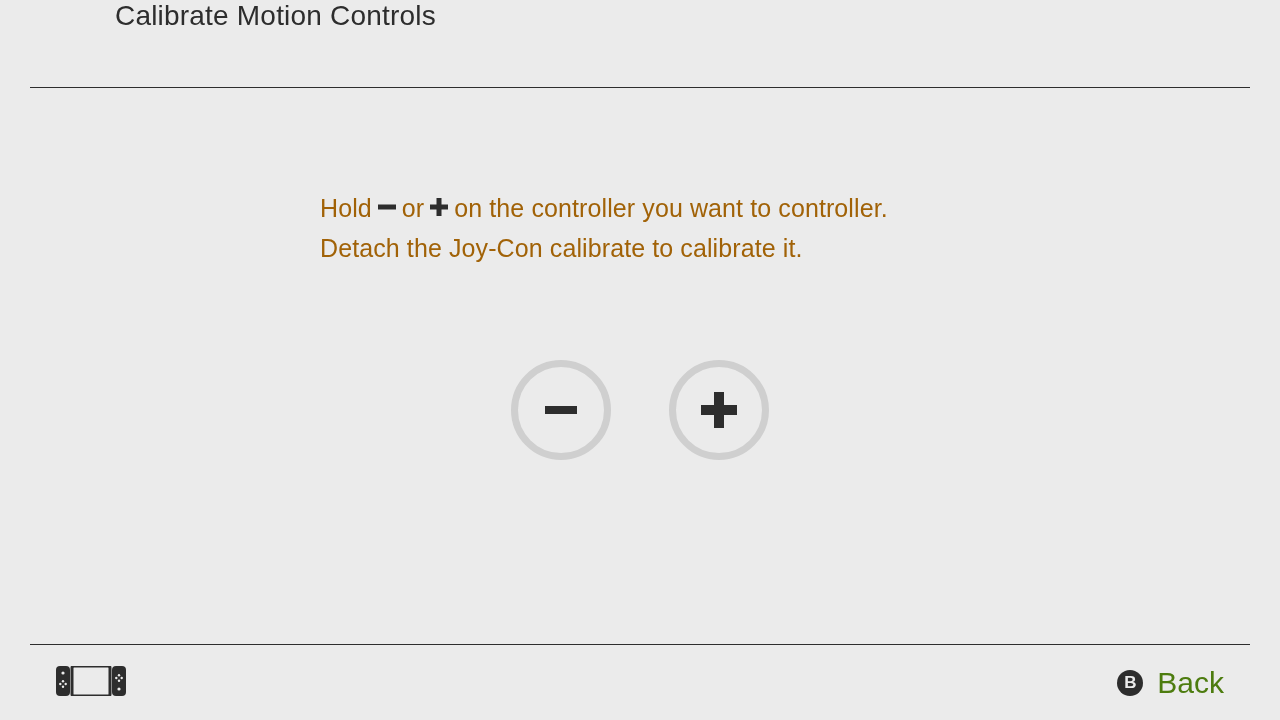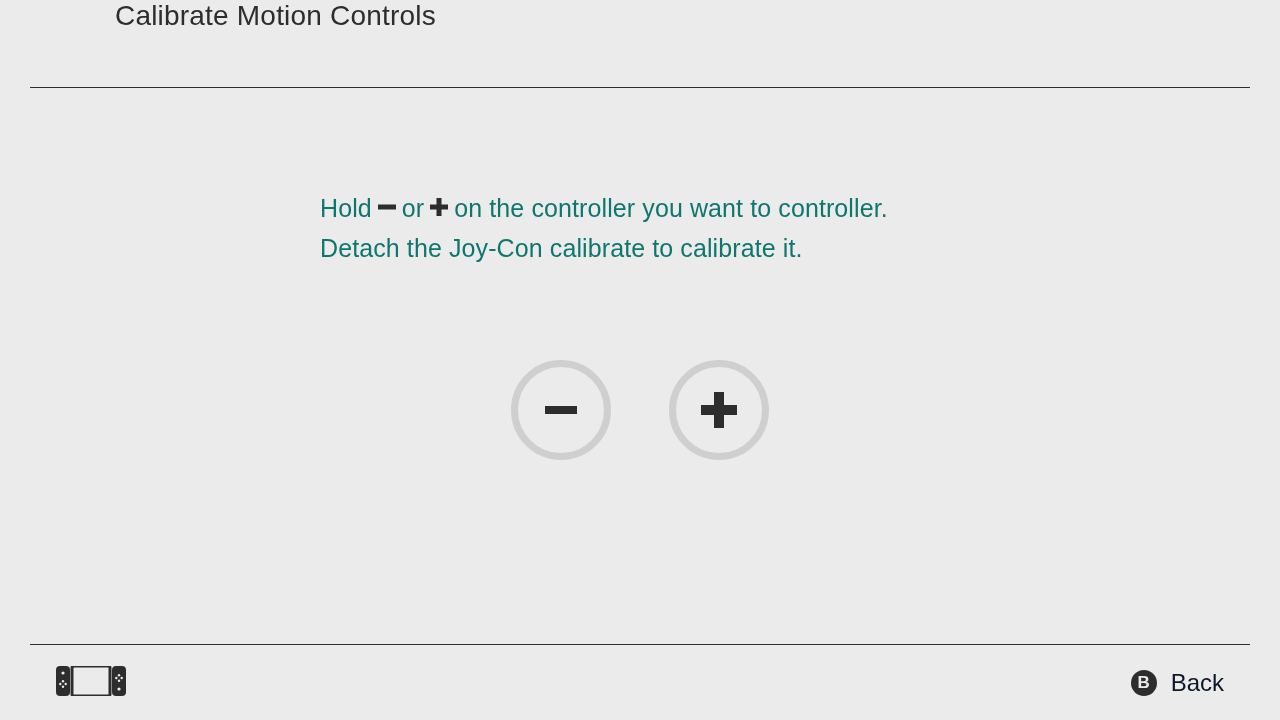--- a/index.html
+++ b/index.html
@@ -36,21 +36,21 @@
   .content {
     position: absolute;
     top: 188px;
     left: 320px;
     right: 60px;
   }
   .instr {
     font-size: 25px;
     line-height: 40px;
     font-weight: 400;
-    color: #0f766e;
+    color: #a16207;
     letter-spacing: 0.1px;
     display: flex;
     flex-wrap: wrap;
     gap: 0;
   }
   .instr span { display: inline; }
   .instr .inline-icon {
     display: inline-flex;
     align-items: center;
     vertical-align: middle;
@@ -92,22 +92,22 @@
     align-items: center;
     padding: 0 56px 0 56px;
   }
   .footer-spacer { flex: 1; }
   .footer-back {
     display: flex;
     align-items: center;
     gap: 14px;
   }
   .footer-back-label {
-    font-size: 24px;
-    color: #0f172a;
+    font-size: 30px;
+    color: #4d7c0f;
   }
   .b-btn-icon {
     width: 26px; height: 26px;
     border-radius: 50%;
     background: #2d2d2d;
     color: #ebebeb;
     display: flex;
     align-items: center;
     justify-content: center;
     font-size: 17px;

